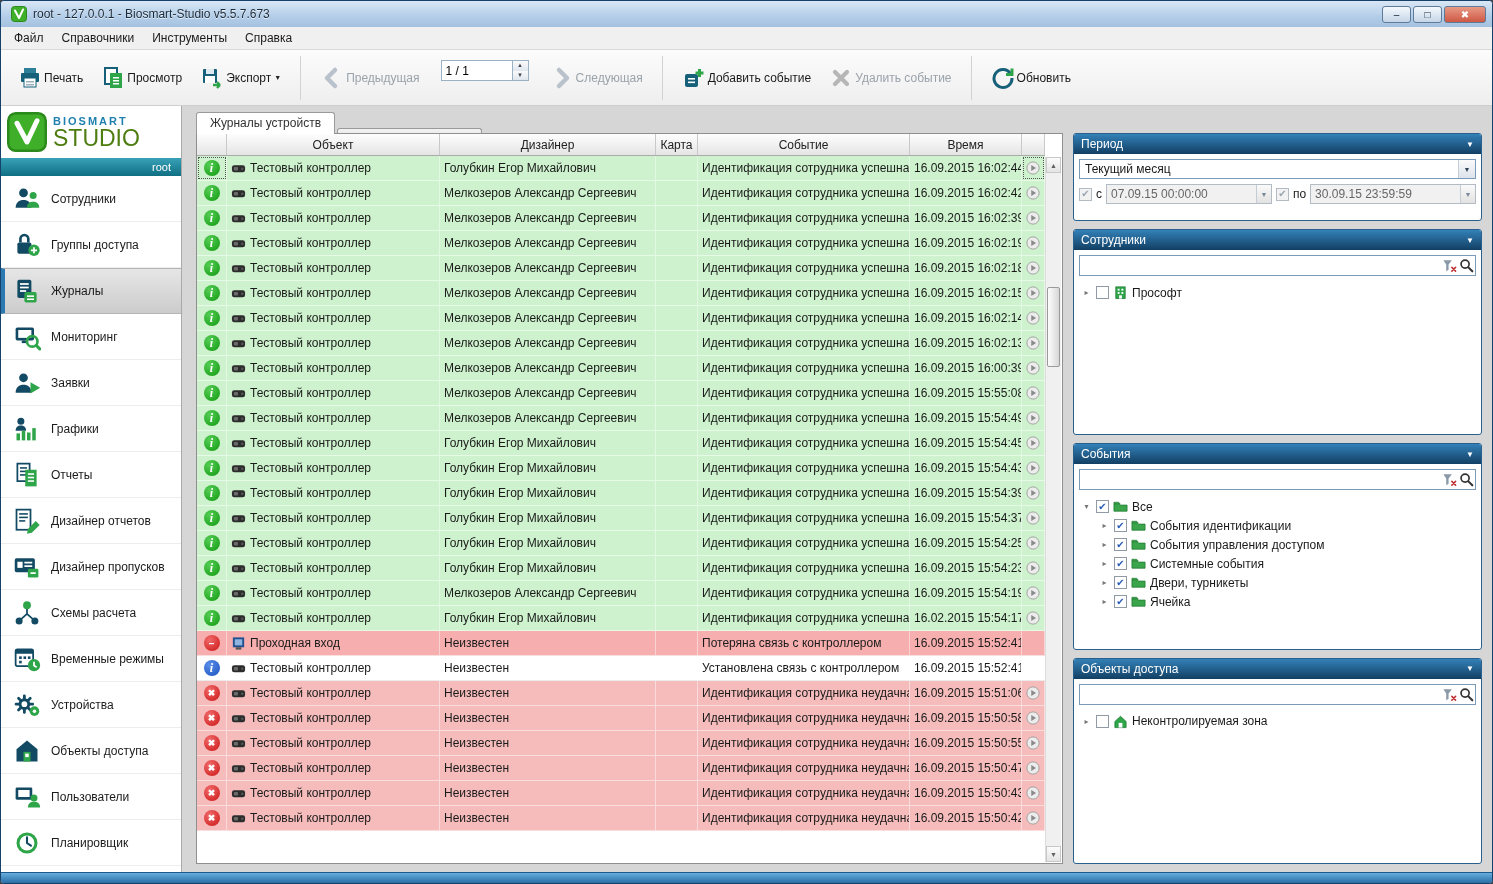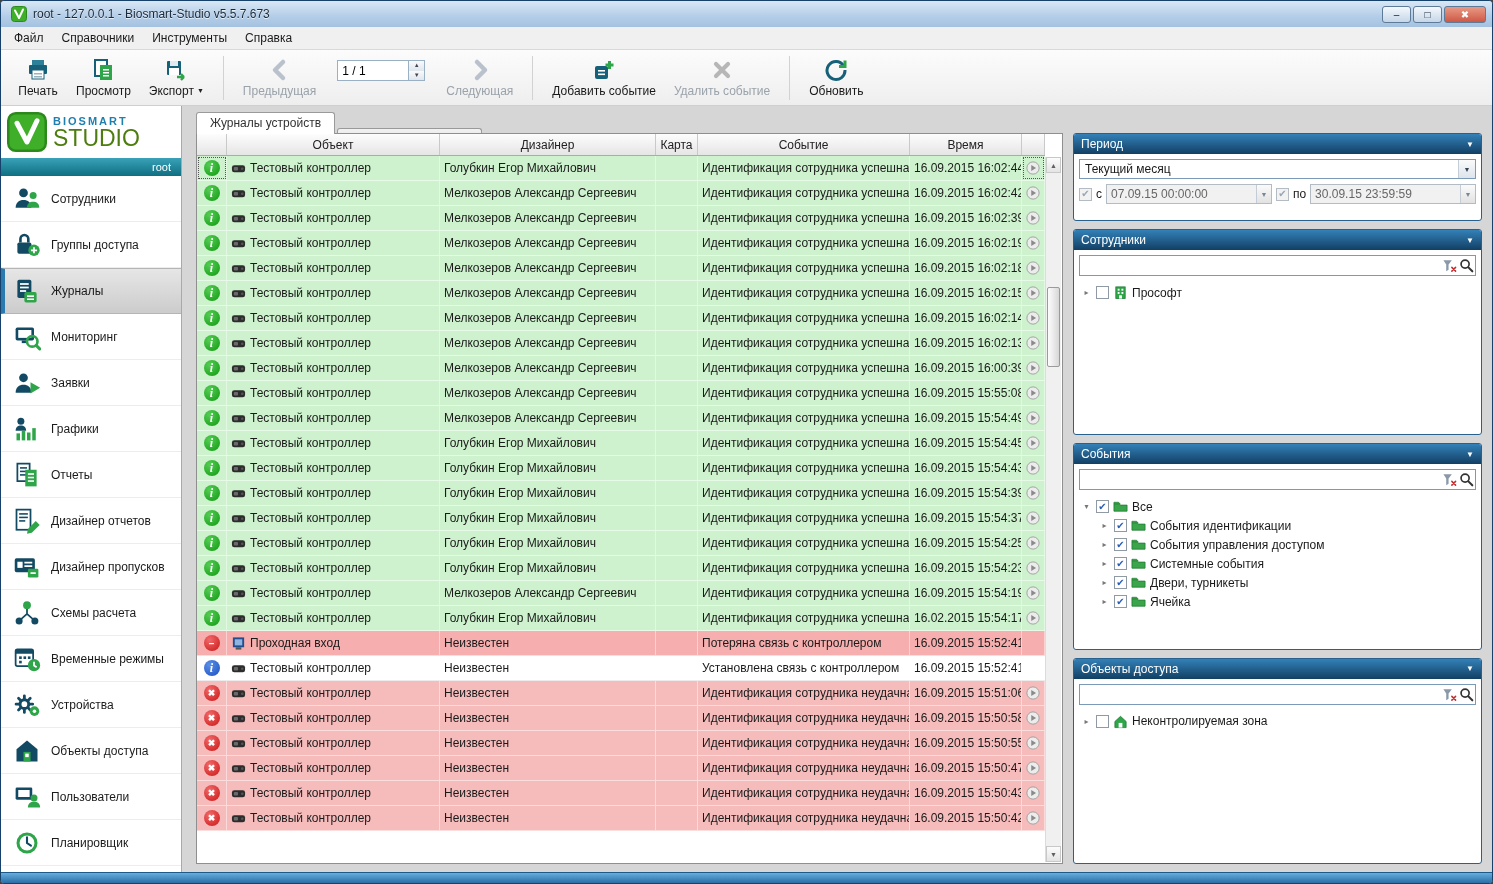--- a/index.html
+++ b/index.html
@@ -15,21 +15,21 @@
   .win-buttons{margin-left:auto;display:flex;gap:2px}
   .win-btn{width:29px;height:17px;border:1px solid #5d7a99;border-radius:3px;display:flex;align-items:center;
            justify-content:center;font-size:10px;color:#123;background:linear-gradient(#f4f8fc,#c6d6e8);cursor:pointer}
   .win-btn.close{background:linear-gradient(#e89a86,#ce5844);color:#fff;width:42px}
   
   .menubar{height:23px;background:#f0f0f0;border-bottom:1px solid #d9d9d9;display:flex;align-items:center;padding:0 4px;flex:none}
   .menu-item{padding:3px 9px;cursor:pointer}
   
   .toolbar{height:56px;background:linear-gradient(#fcfcfc,#eeeeee);border-bottom:1px solid #cfcfcf;
            display:flex;align-items:center;padding:2px 10px;gap:4px;flex:none}
-  .tbtn{display:flex;flex-direction:column;align-items:center;justify-content:center;gap:2px;min-width:54px;
+  .tbtn{display:flex;align-items:center;justify-content:center;gap:2px;min-width:54px;
         padding:3px 7px;border-radius:3px;cursor:pointer}
   .tbtn .icn{width:24px;height:24px}
   .tlbl{font-size:12px;white-space:nowrap;display:flex;align-items:center;gap:3px}
   .tbtn.disabled{color:#9aa2aa;cursor:default}
   .tsep{width:1px;height:44px;background:#d2d2d2;margin:0 8px}
   .caret{font-size:7px;color:#222}
   .pagebox{display:flex;align-items:flex-start;margin:0 10px;align-self:flex-start;margin-top:8px}
   .pagebox input{width:72px;height:21px;border:1px solid #9ab0c4;padding:0 4px;font-size:12px;
                  font-family:"Liberation Sans",sans-serif}
   .spin{display:flex;flex-direction:column;border:1px solid #9ab0c4;border-left:none;height:21px}

